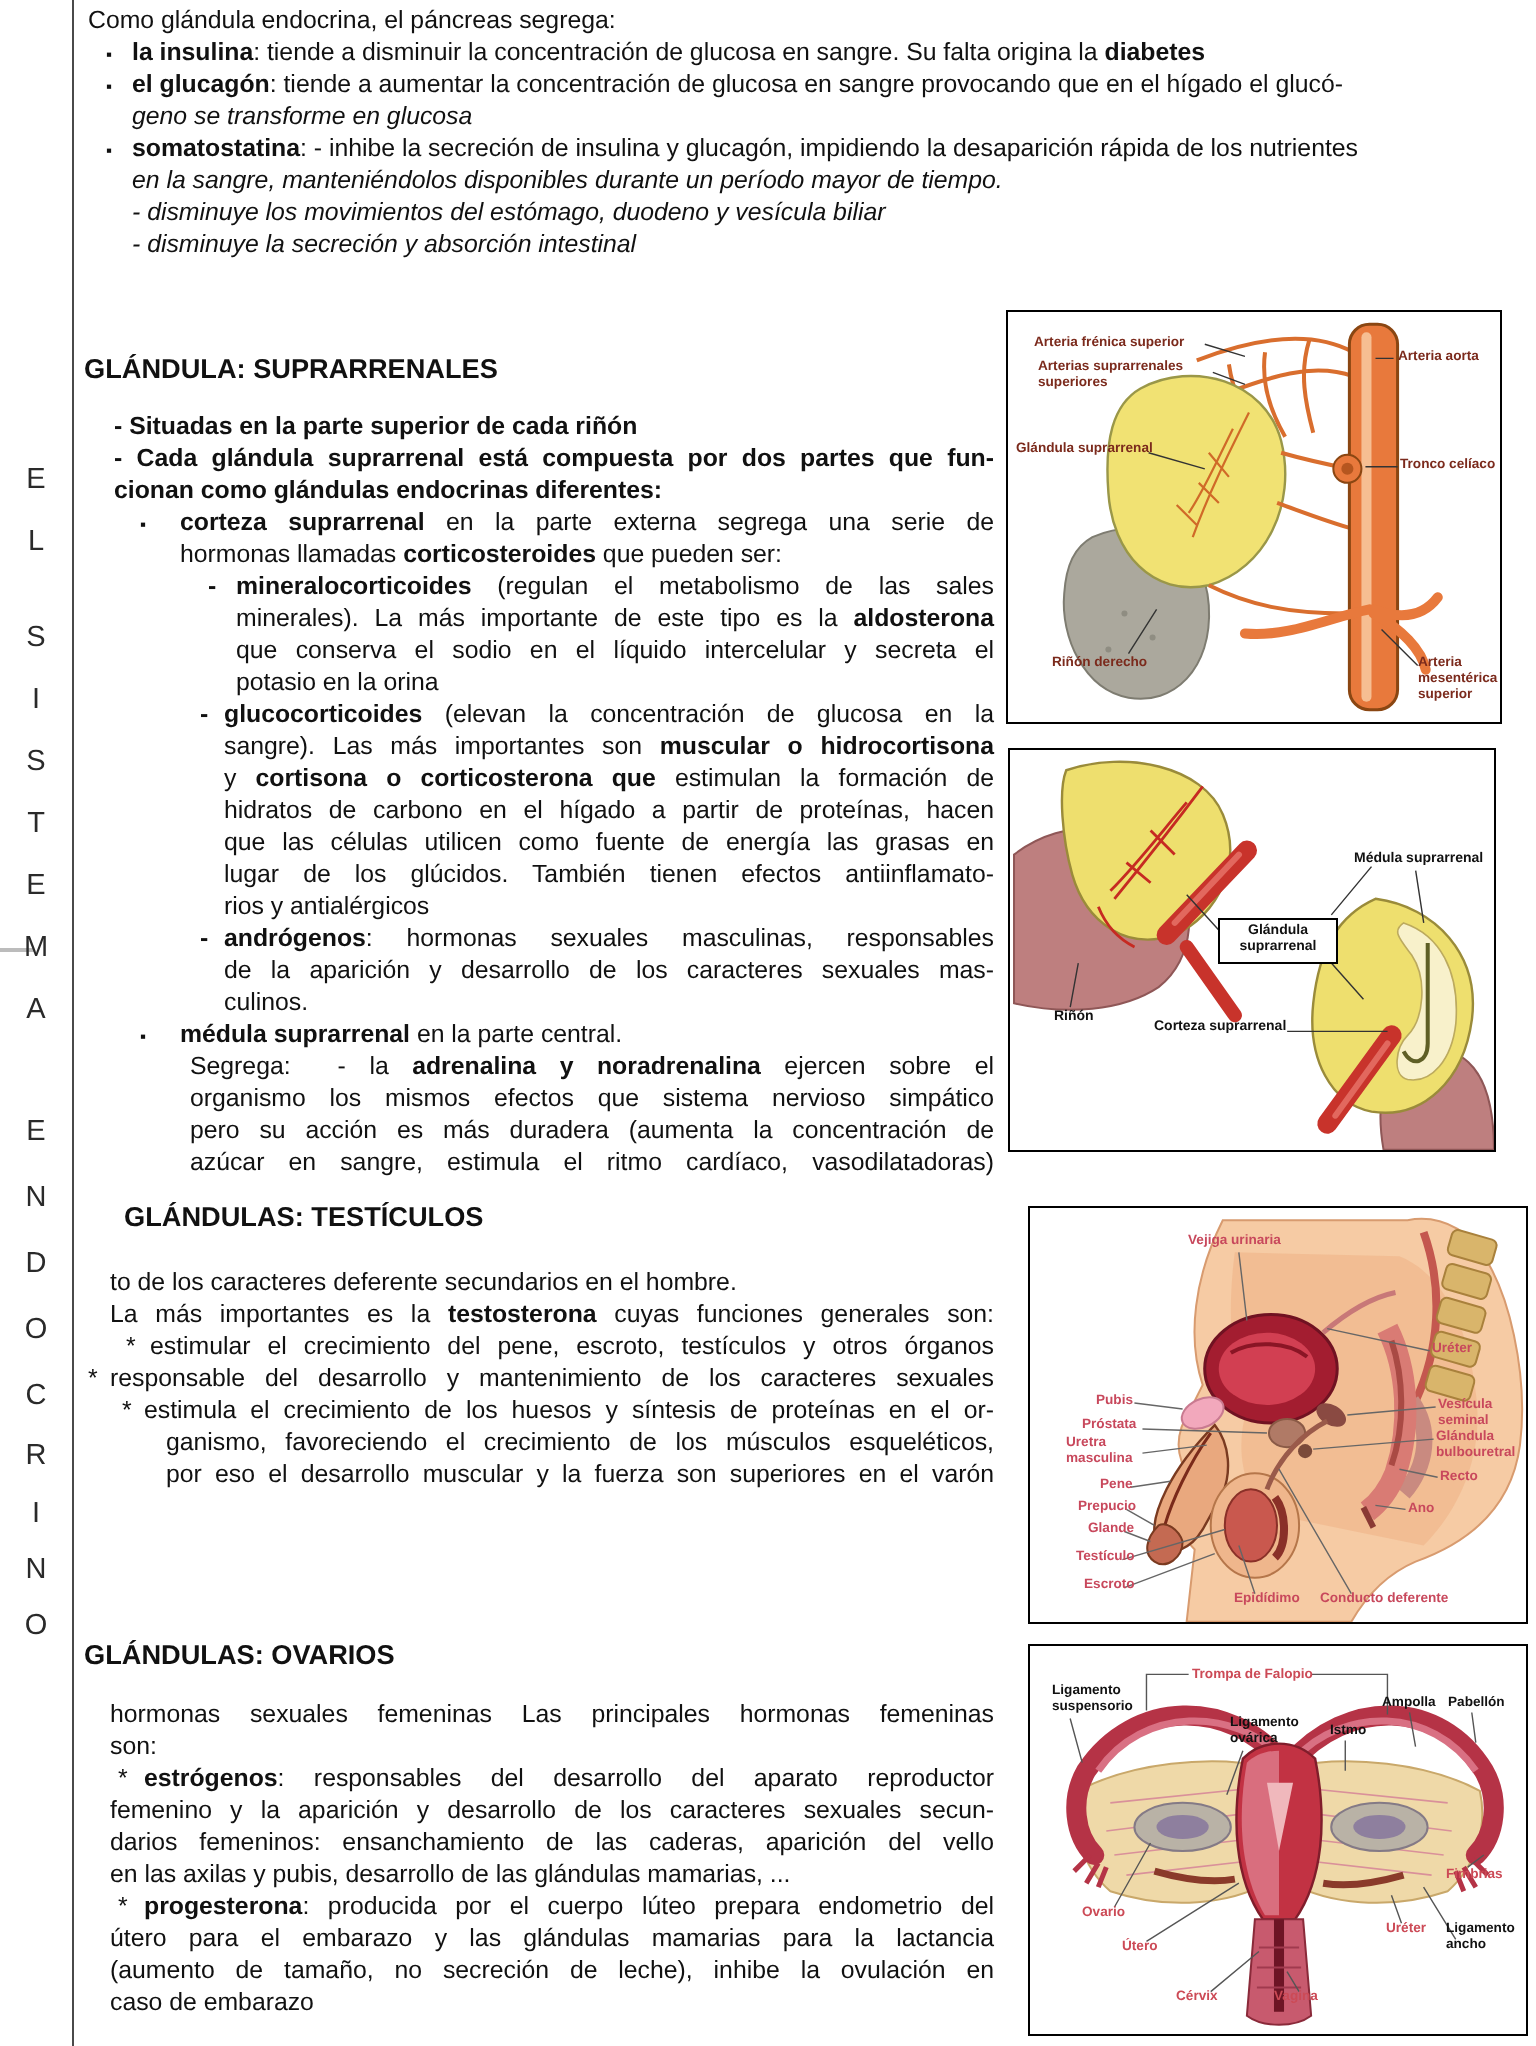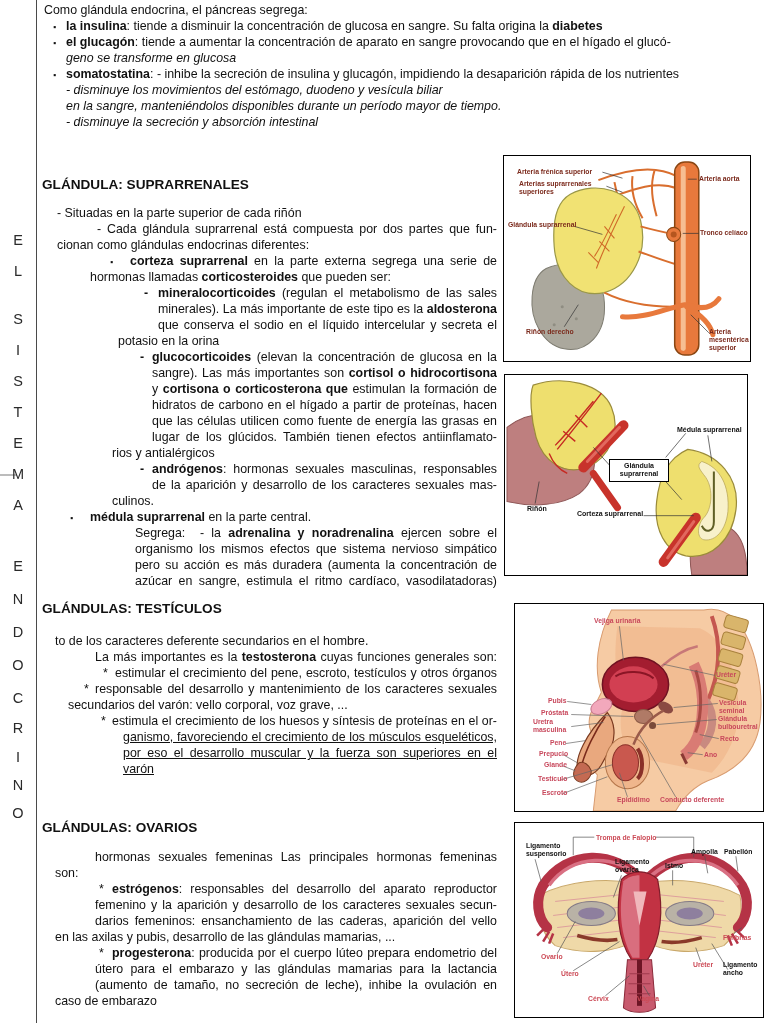--- a/index.html
+++ b/index.html
@@ -9,48 +9,48 @@
   .margin-dash{position:absolute;left:0;top:474px;width:17px;height:2px;background:#bcbcbc;}
   .vletter{position:absolute;left:7px;width:22px;text-align:center;font-size:14.5px;color:#2a2a2a;}
 
   .txt{position:absolute;left:42px;font-size:12.4px;line-height:16px;}
   #sec-pancreas{top:2px;width:700px;}
   #sec-supra{top:177px;width:455px;}
   #sec-testi{top:601px;width:455px;}
   #sec-ova{top:820px;width:455px;}
   .heading{font-weight:bold;font-size:13.6px;line-height:16px;}
   #sec-supra .heading{margin-bottom:12px;}
-  #sec-testi .heading{margin-bottom:16px;}
+  #sec-testi .heading{margin-bottom:16px;margin-left:20px;}
   #sec-ova .heading{margin-bottom:13px;}
 
   .ln{position:relative;min-height:16px;}
   .ln .mk{position:absolute;}
   .bd{font-weight:bold;}
-  .f{text-align:justify;text-align-last:justify;margin-left:40px;}
+  .f{text-align:justify;text-align-last:justify;}
   
   .t{padding-left:2px;}
   .li{padding-left:24px;}.li .mk{left:11px;font-size:8.5px;top:1px;}
   .lc{padding-left:24px;font-style:italic;}
   
-  .d0{padding-left:15px;}
+  .d0{padding-left:15px;font-weight:bold;}
   .b1{padding-left:48px;}.b1 .mk{left:28px;font-size:8.5px;top:1px;}
   .b1c{padding-left:48px;}
   .b2{padding-left:76px;}.b2 .mk{left:62px;font-weight:bold;}
   .b2c{padding-left:76px;}
   .b2x{padding-left:70px;}.b2x .mk{left:58px;font-weight:bold;}
   .b2xc{padding-left:70px;}
   .b1t{padding-left:53px;}
   
   .p1{padding-left:13px;}
   .st{padding-left:33px;}.st .mk{left:21px;}
   .stc{padding-left:46px;}
   .st2{padding-left:13px;}.st2 .mk{left:2px;}
   .stc2{padding-left:26px;}
   .st3{padding-left:30px;}.st3 .mk{left:19px;}
-  .stc3{padding-left:41px;text-decoration:underline;}
+  .stc3{padding-left:41px;}
   
   .ost{padding-left:30px;}.ost .mk{left:17px;}
 
   .fig{position:absolute;background:#fff;border:1.5px solid #000;box-sizing:border-box;margin:0;}
   #fig1{left:503px;top:155px;width:248px;height:207px;}
   #fig2{left:504px;top:374px;width:244px;height:202px;}
   #fig3{left:514px;top:603px;width:250px;height:209px;}
   #fig4{left:514px;top:822px;width:250px;height:196px;}
   .fig svg{position:absolute;left:0;top:0;width:100%;height:100%;}
   .lb{position:absolute;font-weight:bold;line-height:1.2;}
@@ -86,42 +86,42 @@
     <span class="vletter" style="top:690px">C</span>
     <span class="vletter" style="top:720px">R</span>
     <span class="vletter" style="top:749px">I</span>
     <span class="vletter" style="top:777px">N</span>
     <span class="vletter" style="top:805px">O</span>
   </div>
 
   <div class="txt" id="sec-pancreas">
       <div class="ln t"><span>Como glándula endocrina, el páncreas segrega:</span></div>
       <div class="ln li"><span class="mk">▪</span><span class="bd">la insulina</span><span>: tiende a disminuir la concentración de glucosa en sangre. Su falta origina la </span><span class="bd">diabetes</span></div>
-      <div class="ln li"><span class="mk">▪</span><span class="bd">el glucagón</span><span>: tiende a aumentar la concentración de aparato en sangre provocando que en el hígado el glucó-</span></div>
+      <div class="ln li"><span class="mk">▪</span><span class="bd">el glucagón</span><span>: tiende a aumentar la concentración de glucosa en sangre provocando que en el hígado el glucó-</span></div>
       <div class="ln lc"><span>geno se transforme en glucosa</span></div>
       <div class="ln li"><span class="mk">▪</span><span class="bd">somatostatina</span><span>: - inhibe la secreción de insulina y glucagón, impidiendo la desaparición rápida de los nutrientes</span></div>
+      <div class="ln lc"><span>en la sangre, manteniéndolos disponibles durante un período mayor de tiempo.</span></div>
       <div class="ln lc"><span>- disminuye los movimientos del estómago, duodeno y vesícula biliar</span></div>
-      <div class="ln lc"><span>en la sangre, manteniéndolos disponibles durante un período mayor de tiempo.</span></div>
       <div class="ln lc"><span>- disminuye la secreción y absorción intestinal</span></div>
     </div>
 
   <div class="txt" id="sec-supra">
     <div class="heading">GLÁNDULA: SUPRARRENALES</div>
     <div>
         <div class="ln d0"><span>- Situadas en la parte superior de cada riñón</span></div>
         <div class="ln d0 f"><span>- Cada glándula suprarrenal está compuesta por dos partes que fun-</span></div>
         <div class="ln d0"><span>cionan como glándulas endocrinas diferentes:</span></div>
         <div class="ln b1 f"><span class="mk">▪</span><span class="bd">corteza suprarrenal</span><span> en la parte externa segrega una serie de</span></div>
         <div class="ln b1c"><span>hormonas llamadas </span><span class="bd">corticosteroides</span><span> que pueden ser:</span></div>
         <div class="ln b2 f"><span class="mk">-</span><span class="bd">mineralocorticoides</span><span> (regulan el metabolismo de las sales</span></div>
         <div class="ln b2c f"><span>minerales). La más importante de este tipo es la </span><span class="bd">aldosterona</span></div>
         <div class="ln b2c f"><span>que conserva el sodio en el líquido intercelular y secreta el</span></div>
         <div class="ln b2c"><span>potasio en la orina</span></div>
         <div class="ln b2x f"><span class="mk">-</span><span class="bd">glucocorticoides</span><span> (elevan la concentración de glucosa en la</span></div>
-        <div class="ln b2xc f"><span>sangre). Las más importantes son </span><span class="bd">cortisol o hidrocortisona</span></div>
+        <div class="ln b2xc f"><span>sangre). Las más importantes son </span><span class="bd">muscular o hidrocortisona</span></div>
         <div class="ln b2xc f"><span>y </span><span class="bd">cortisona o corticosterona que</span><span> estimulan la formación de</span></div>
         <div class="ln b2xc f"><span>hidratos de carbono en el hígado a partir de proteínas, hacen</span></div>
         <div class="ln b2xc f"><span>que las células utilicen como fuente de energía las grasas en</span></div>
         <div class="ln b2xc f"><span>lugar de los glúcidos. También tienen efectos antiinflamato-</span></div>
         <div class="ln b2xc"><span>rios y antialérgicos</span></div>
         <div class="ln b2x f"><span class="mk">-</span><span class="bd">andrógenos</span><span>: hormonas sexuales masculinas, responsables</span></div>
         <div class="ln b2xc f"><span>de la aparición y desarrollo de los caracteres sexuales mas-</span></div>
         <div class="ln b2xc"><span>culinos.</span></div>
         <div class="ln b1"><span class="mk">▪</span><span class="bd">médula suprarrenal</span><span> en la parte central.</span></div>
         <div class="ln b1t f"><span>Segrega: &nbsp;- la </span><span class="bd">adrenalina y noradrenalina</span><span> ejercen sobre el</span></div>
@@ -131,21 +131,20 @@
       </div>
   </div>
 
   <div class="txt" id="sec-testi">
     <div class="heading">GLÁNDULAS: TESTÍCULOS</div>
     <div>
         <div class="ln p1"><span>to de los caracteres deferente secundarios en el hombre.</span></div>
         <div class="ln p1 f"><span>La más importantes es la </span><span class="bd">testosterona</span><span> cuyas funciones generales son:</span></div>
         <div class="ln st f"><span class="mk">*</span><span>estimular el crecimiento del pene, escroto, testículos y otros órganos</span></div>
         <div class="ln st2 f"><span class="mk">*</span><span>responsable del desarrollo y mantenimiento de los caracteres sexuales</span></div>
-        <div class="ln stc2"><span>secundarios del varón: vello corporal, voz grave, ...</span></div>
         <div class="ln st3 f"><span class="mk">*</span><span>estimula el crecimiento de los huesos y síntesis de proteínas en el or-</span></div>
         <div class="ln stc3 f"><span>ganismo, favoreciendo el crecimiento de los músculos esqueléticos,</span></div>
         <div class="ln stc3 f"><span>por eso el desarrollo muscular y la fuerza son superiores en el varón</span></div>
       </div>
   </div>
 
   <div class="txt" id="sec-ova">
     <div class="heading">GLÁNDULAS: OVARIOS</div>
     <div>
         <div class="ln p1 f"><span>hormonas sexuales femeninas Las principales hormonas femeninas</span></div>

